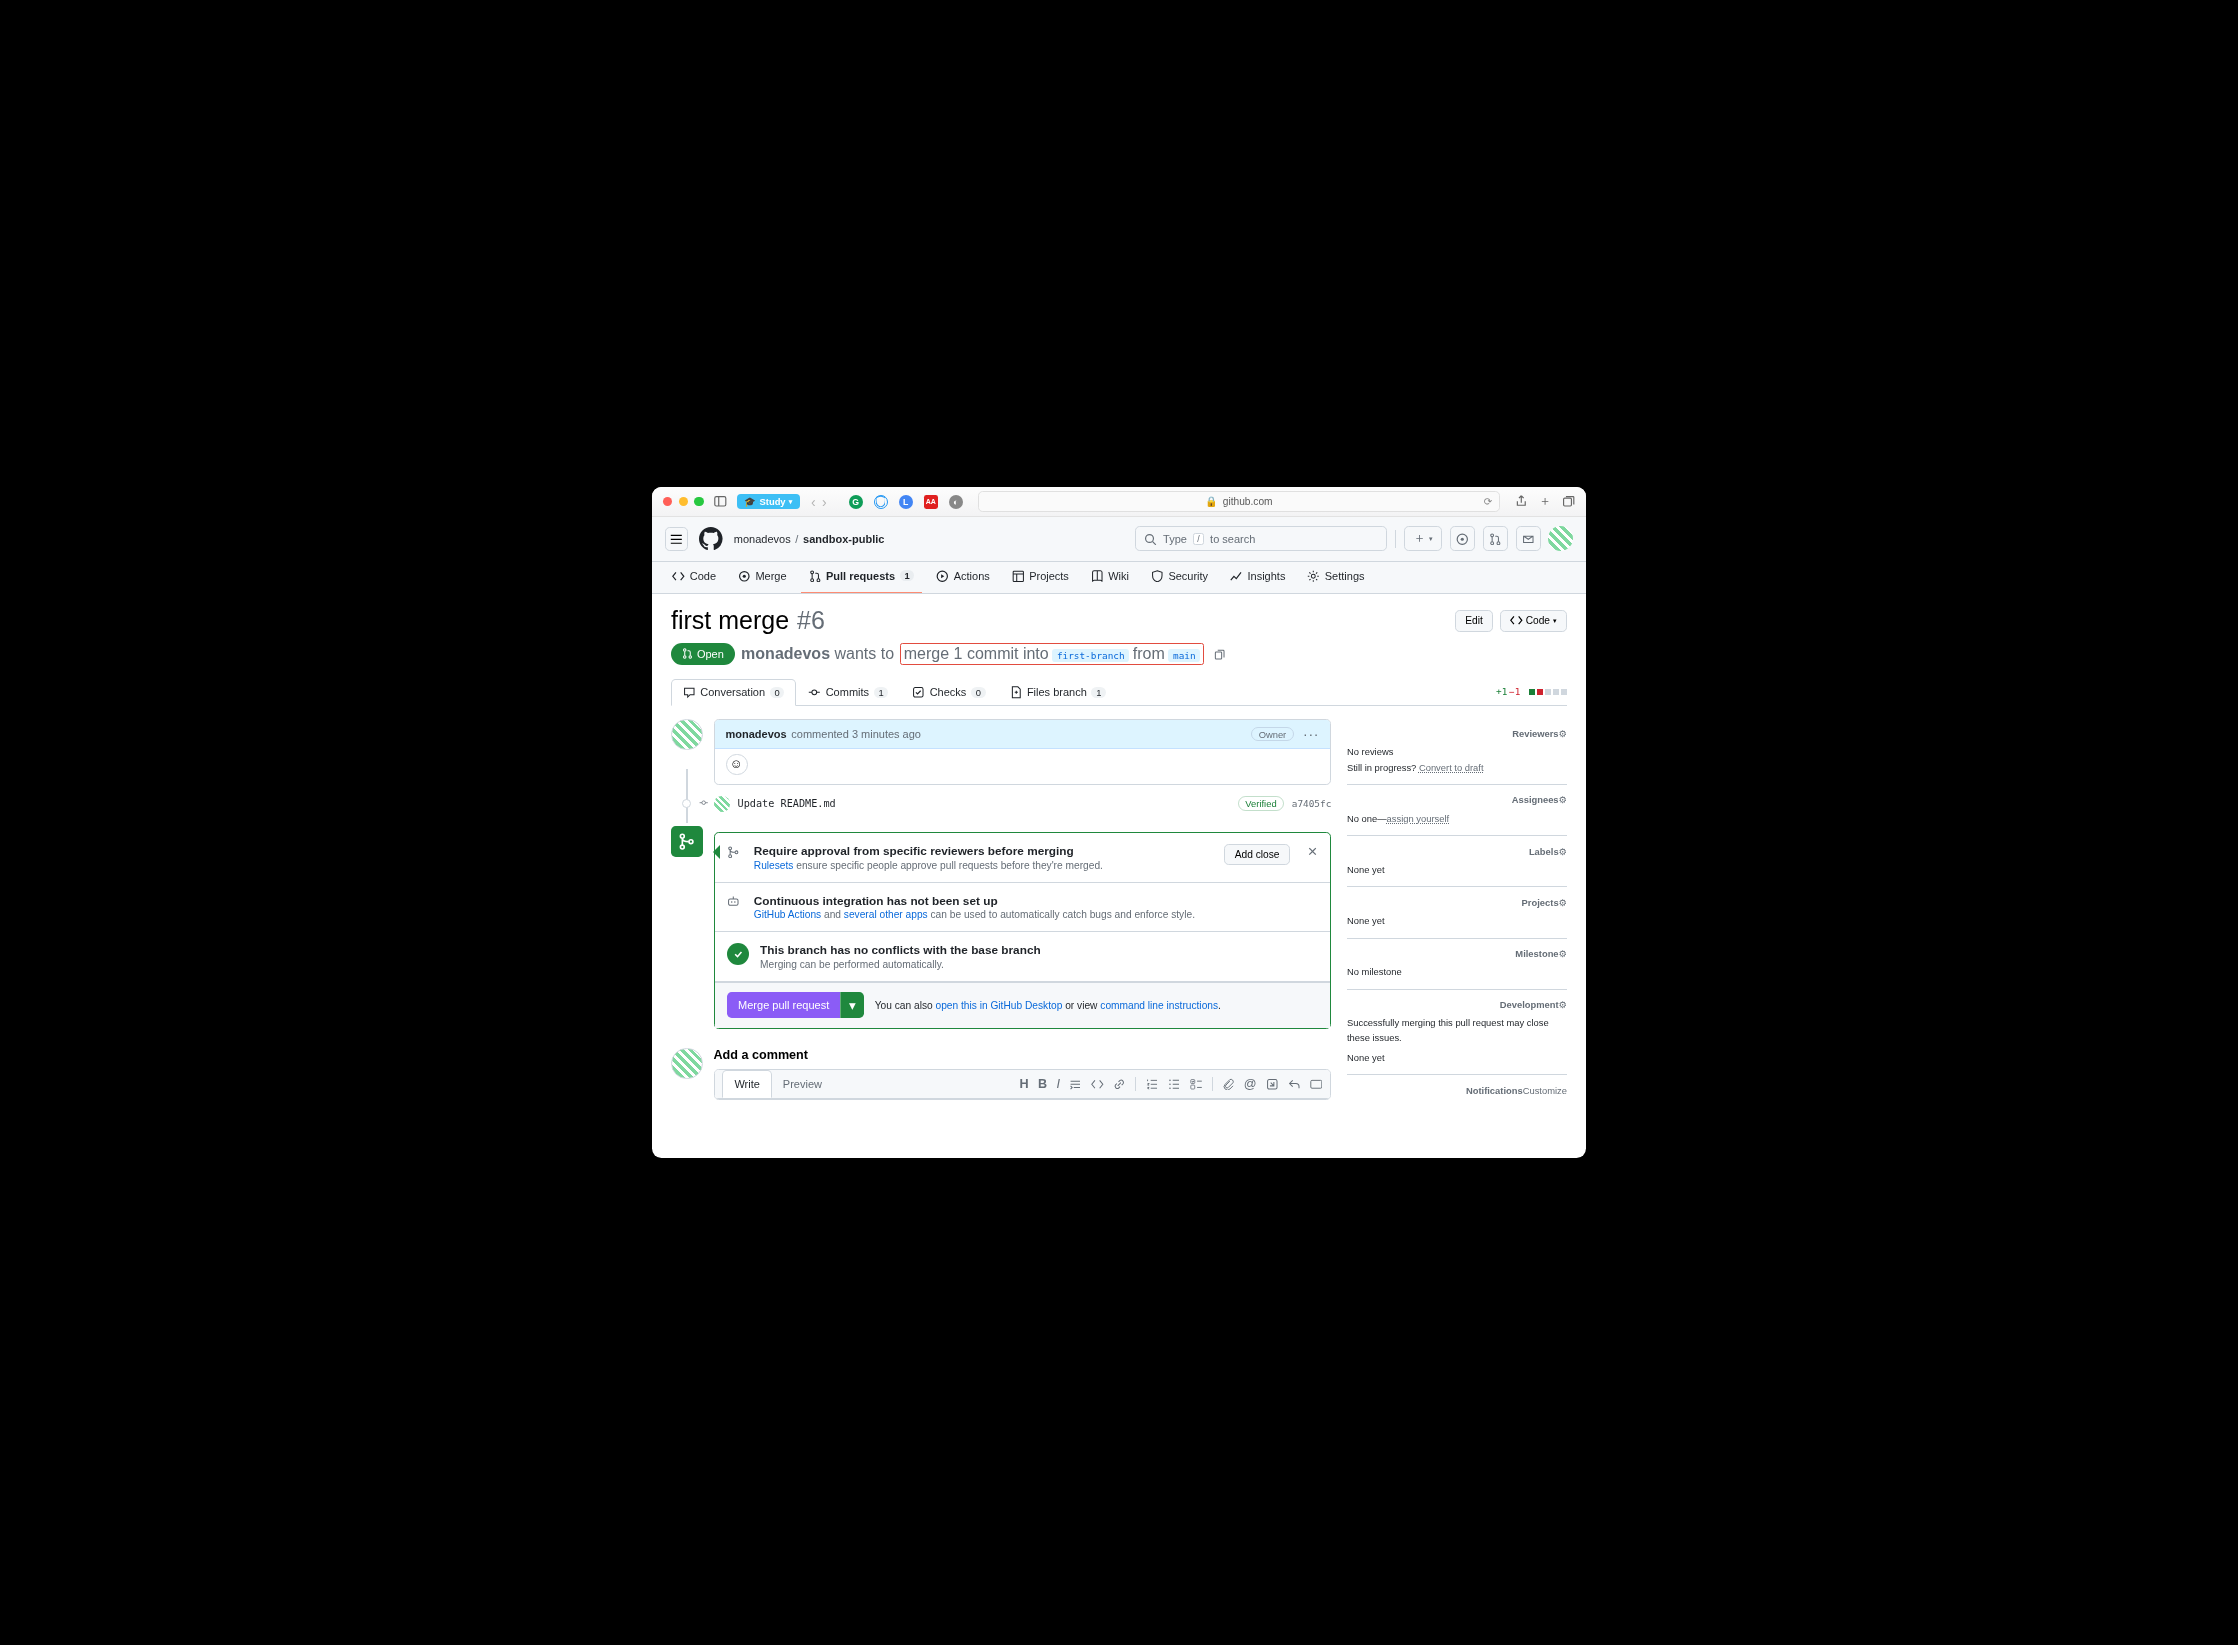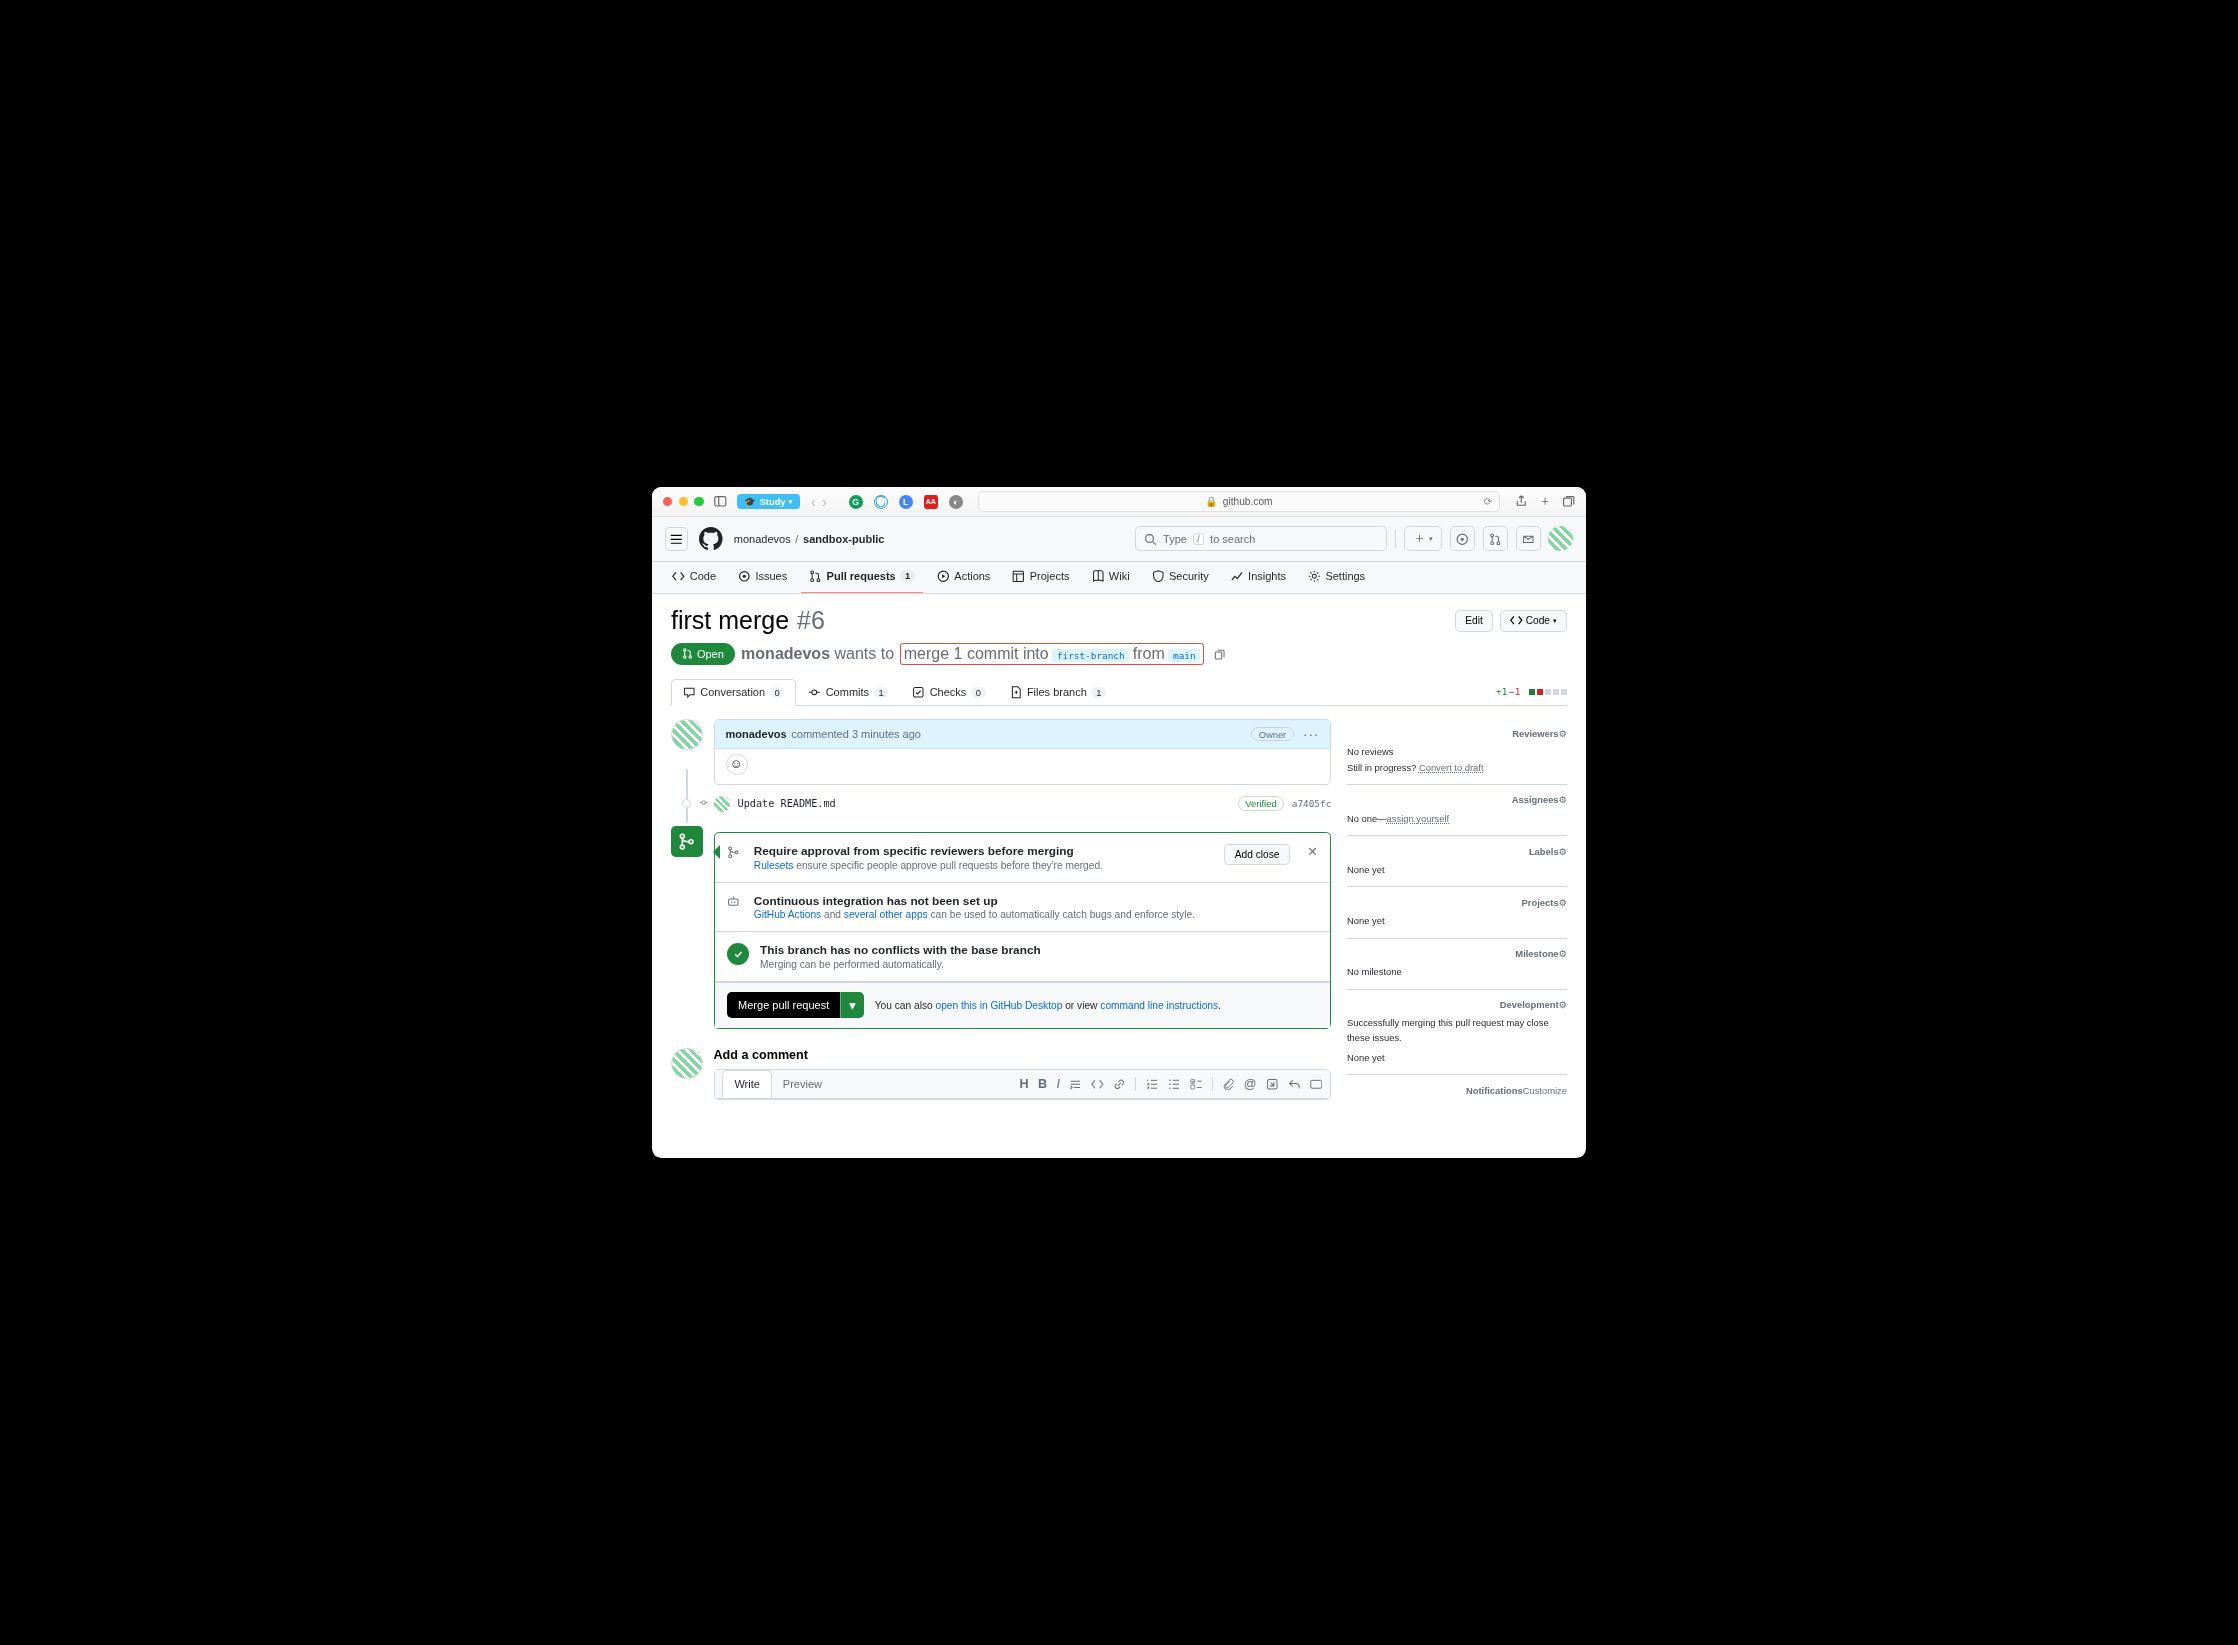--- a/index.html
+++ b/index.html
@@ -96,21 +96,21 @@
 .merge-sec{padding:11px 12.6px;border-bottom:0.8px solid #d0d7de;display:flex;gap:11px;align-items:flex-start}
 .merge-sec:last-of-type{border-bottom:none}
 .merge-icn{width:15.7px;color:#656d76;flex-shrink:0;margin-top:1.6px}
 .merge-txt h4{font-size:11.8px;font-weight:600;color:#1f2328;margin-bottom:1.6px}
 .merge-txt p{font-size:10.2px;color:#656d76}
 .merge-txt a{color:#0969da;text-decoration:none}
 .merge-sec .add-rule{margin-left:auto;border:0.8px solid #d0d7de;border-radius:4.7px;padding:3.9px 9.4px;background:#f6f8fa;cursor:pointer;font-size:10.2px}
 .merge-sec .dismiss{margin-left:6.3px;color:#656d76;cursor:pointer;font-size:12.6px}
 .check-circle{width:22px;height:22px;background:#1f883d;border-radius:50%;display:flex;align-items:center;justify-content:center;color:#fff;flex-shrink:0}
 .merge-foot{background:#f6f8fa;padding:9.4px 12.6px;display:flex;align-items:center;gap:11px;border-top:0.8px solid #d0d7de}
-.merge-btn{background:#000000;color:#fff;border:none;border-radius:4.7px 0 0 4.7px;padding:5.5px 11px;font-size:11px;font-weight:500;cursor:pointer}
+.merge-btn{background:#8b5cf6;color:#fff;border:none;border-radius:4.7px 0 0 4.7px;padding:5.5px 11px;font-size:11px;font-weight:500;cursor:pointer}
 .merge-dd{background:#1f883d;color:#fff;border:none;border-left:0.8px solid rgba(255,255,255,.3);border-radius:0 4.7px 4.7px 0;padding:5.5px 7.9px;cursor:pointer}
 .merge-foot p{font-size:10.2px;color:#1f2328}
 .merge-foot a{color:#0969da;text-decoration:none}
 
 .add-comment{margin-top:19px;display:flex;gap:11px}
 .add-comment-box{flex:1}
 .add-comment-box h3{font-size:12.6px;margin-bottom:7.9px}
 .editor{border:0.8px solid #d0d7de;border-radius:4.7px;overflow:hidden}
 .editor-tabs{display:flex;align-items:center;background:#f6f8fa;border-bottom:0.8px solid #d0d7de;padding:0 7.9px}
 .ed-tab{padding:7px 11px;font-size:11px;cursor:pointer;color:#656d76}
@@ -239,21 +239,21 @@
         <svg class="icon" viewBox="0 0 16 16">
           <path d="M5 3L1 8l4 5M11 3l4 5-4 5" fill="none" stroke="currentColor" stroke-width="1.5"></path>
         </svg>
         <span>Code</span>
       </div>
     <div class="repo-tab">
         <svg class="icon" viewBox="0 0 16 16">
           <circle cx="8" cy="8" r="6" fill="none" stroke="currentColor" stroke-width="1.5"></circle>
           <circle cx="8" cy="8" r="2" fill="currentColor"></circle>
         </svg>
-        <span>Issues</span>
+        <span>Merge</span>
       </div>
     <div class="repo-tab active">
         <svg class="icon" viewBox="0 0 16 16">
           <circle cx="4" cy="3" r="1.8" fill="none" stroke="currentColor" stroke-width="1.3"></circle>
           <circle cx="4" cy="13" r="1.8" fill="none" stroke="currentColor" stroke-width="1.3"></circle>
           <circle cx="12" cy="13" r="1.8" fill="none" stroke="currentColor" stroke-width="1.3"></circle>
           <path d="M4 5v6M12 11V6a2 2 0 00-2-2H8" fill="none" stroke="currentColor" stroke-width="1.3"></path>
         </svg>
         <span>Pull requests</span>
         <span class="counter">1</span>

